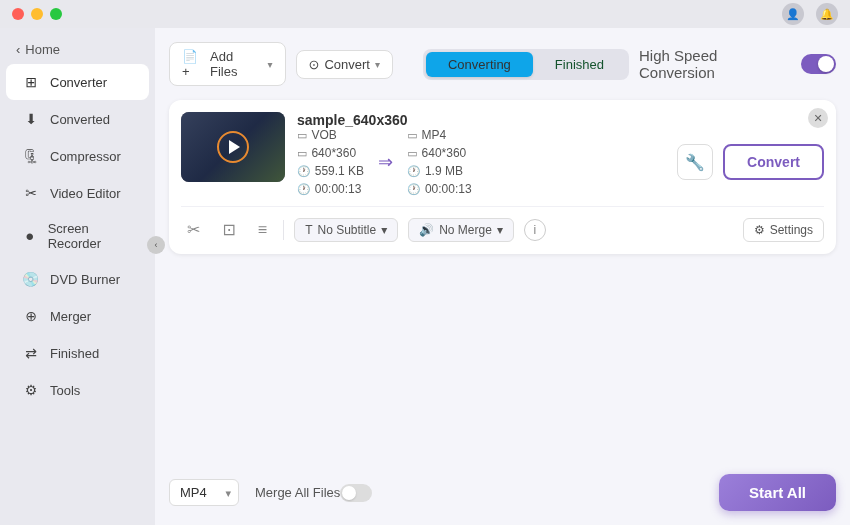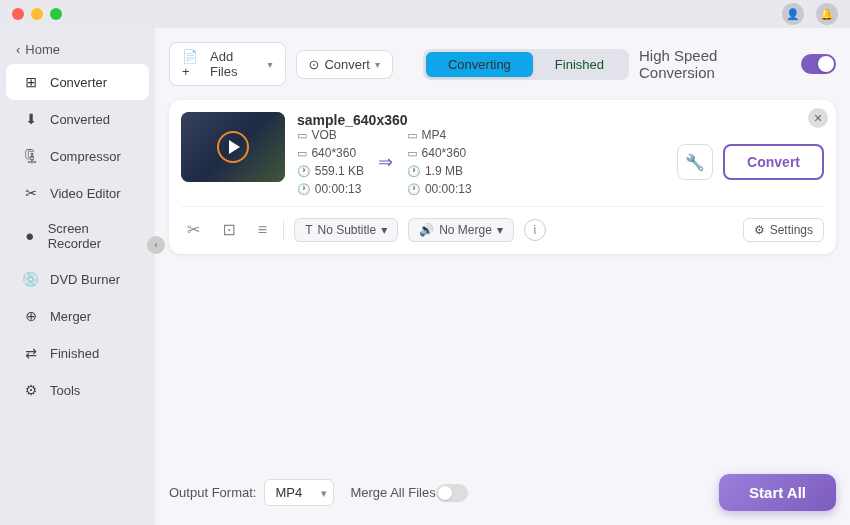--- a/index.html
+++ b/index.html
@@ -592,21 +592,20 @@
 
         <div class="settings-btn">
           <span>⚙</span>
           <span>Settings</span>
         </div>
       </div>
     </div>
 
     <div class="bottom-bar">
       <div class="bottom-field">
-        <span>Output Format:</span>
         <div class="select-wrap">
           <select class="bottom-select">
             <option>MP4</option>
             <option>MOV</option>
             <option>AVI</option>
             <option>MKV</option>
           </select>
         </div>
       </div>
 

